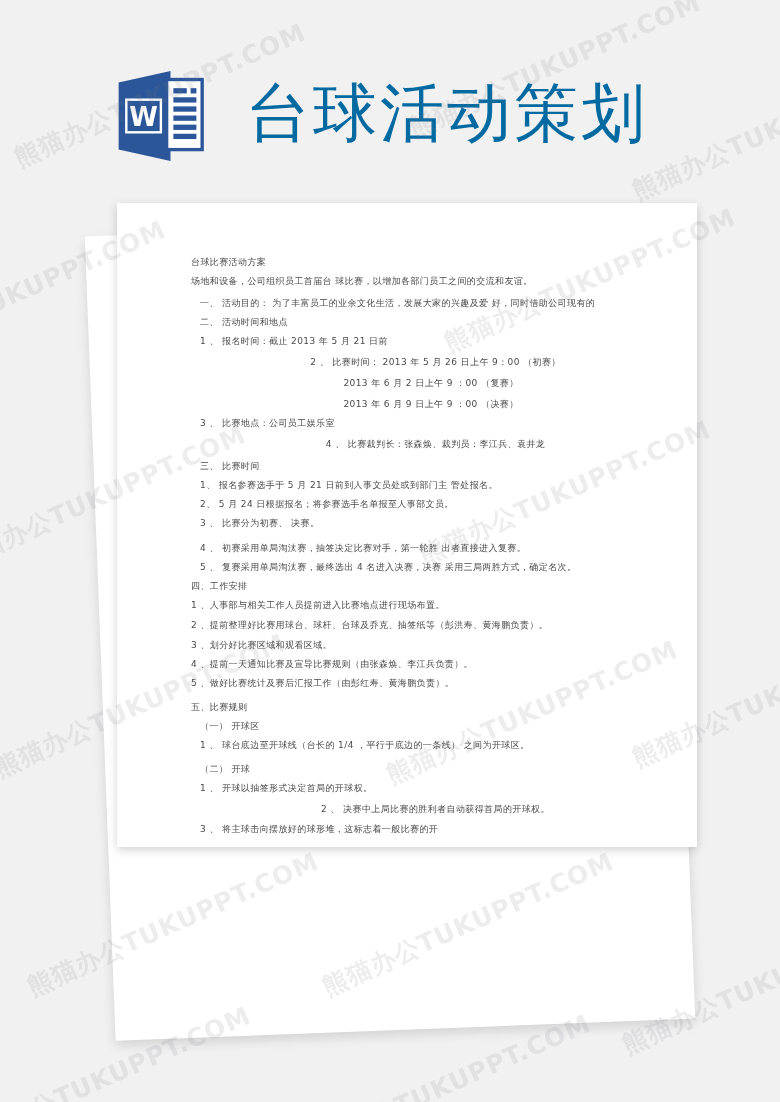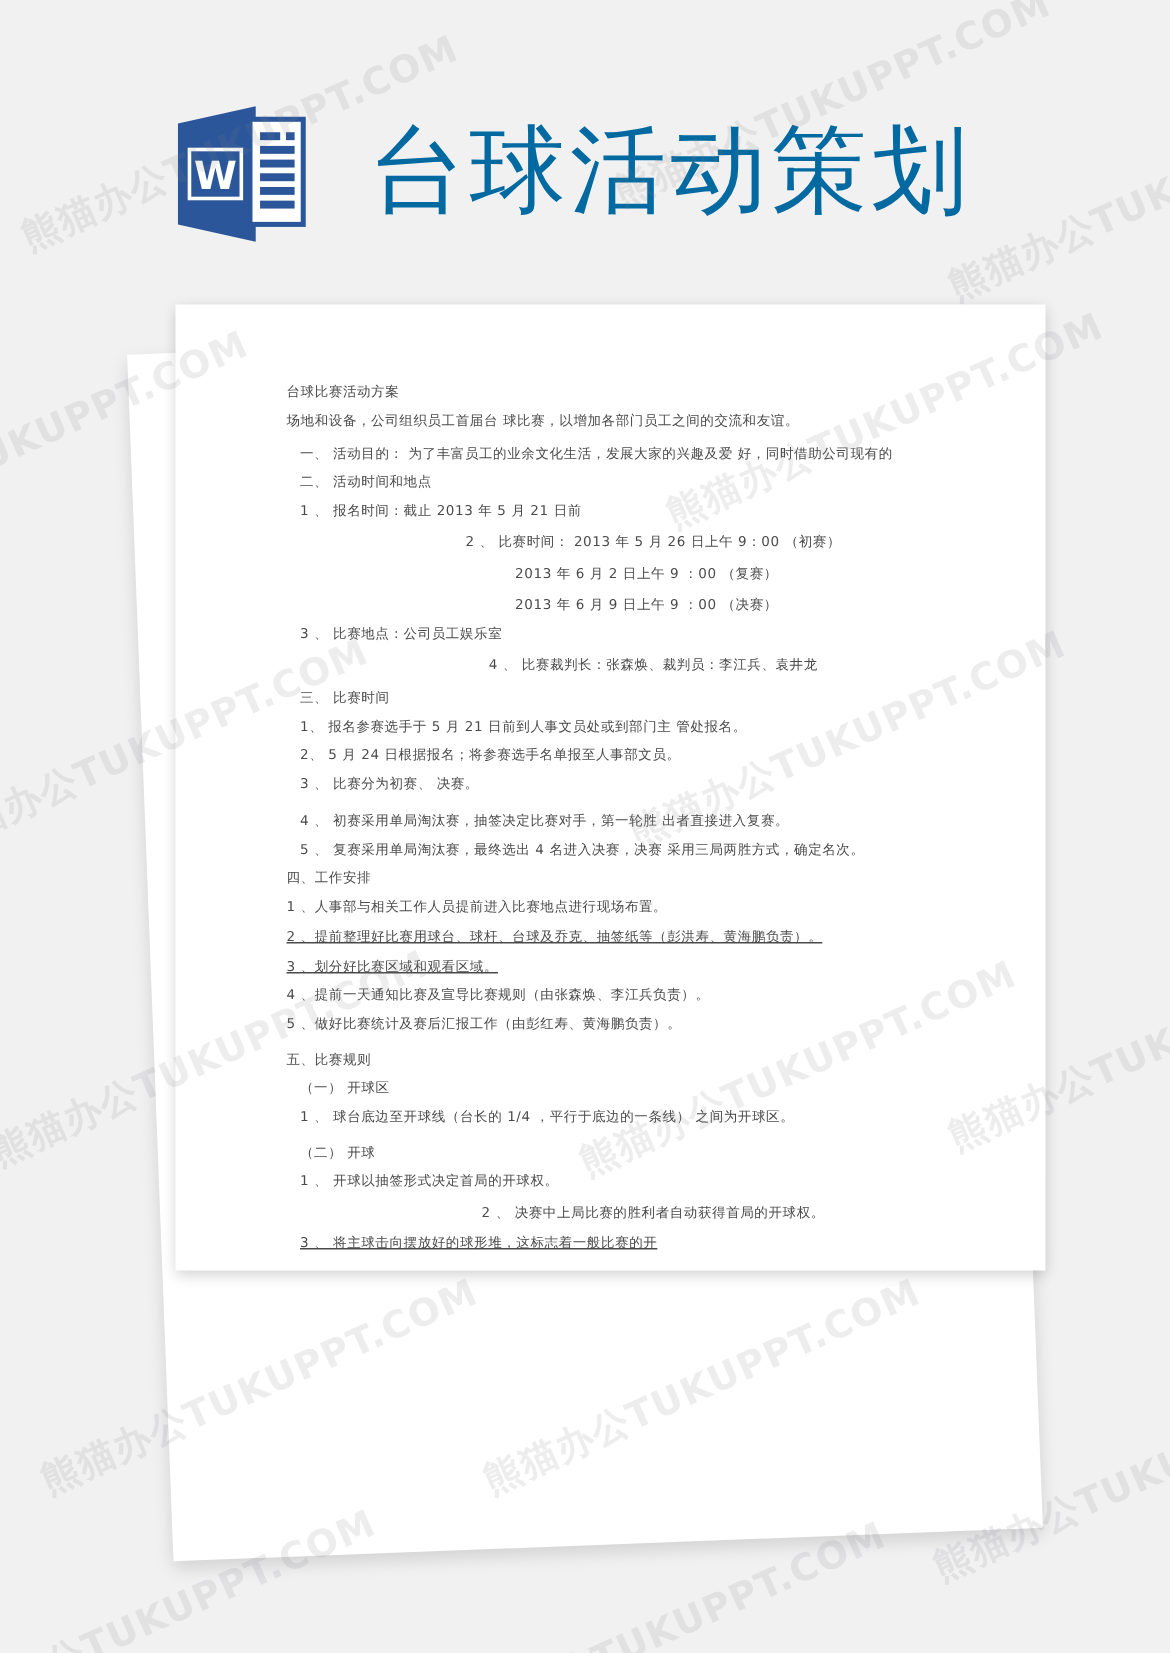--- a/index.html
+++ b/index.html
@@ -31,21 +31,21 @@
     box-shadow:0 3px 9px rgba(0,0,0,0.18);
     overflow:hidden;
   }
   .doc-content{position:absolute;left:74px;top:50px;right:26px;}
 
   .ln{
     font-size:9px;line-height:19px;letter-spacing:0.4px;
     color:#4a4a4a;white-space:nowrap;
   }
   .i1{padding-left:9px;}
-  .g1{margin-top:1px;text-decoration:underline;}.g2{margin-top:2px;text-align:center;}.g3{margin-top:3px;}
+  .g1{margin-top:1px;}.g2{margin-top:2px;text-align:center;}.g3{margin-top:3px;}
   .g5{margin-top:5px;}.g6{margin-top:6px;}.g10{margin-top:10px;}
 
   
   .watermark-layer{position:absolute;inset:0;pointer-events:none;z-index:30;}
   .wm{
     position:absolute;
     transform:translate(-50%,-50%) rotate(-24deg);
     font-size:25px;font-weight:bold;letter-spacing:1px;
     color:rgba(128,128,136,0.14);white-space:nowrap;
   }

